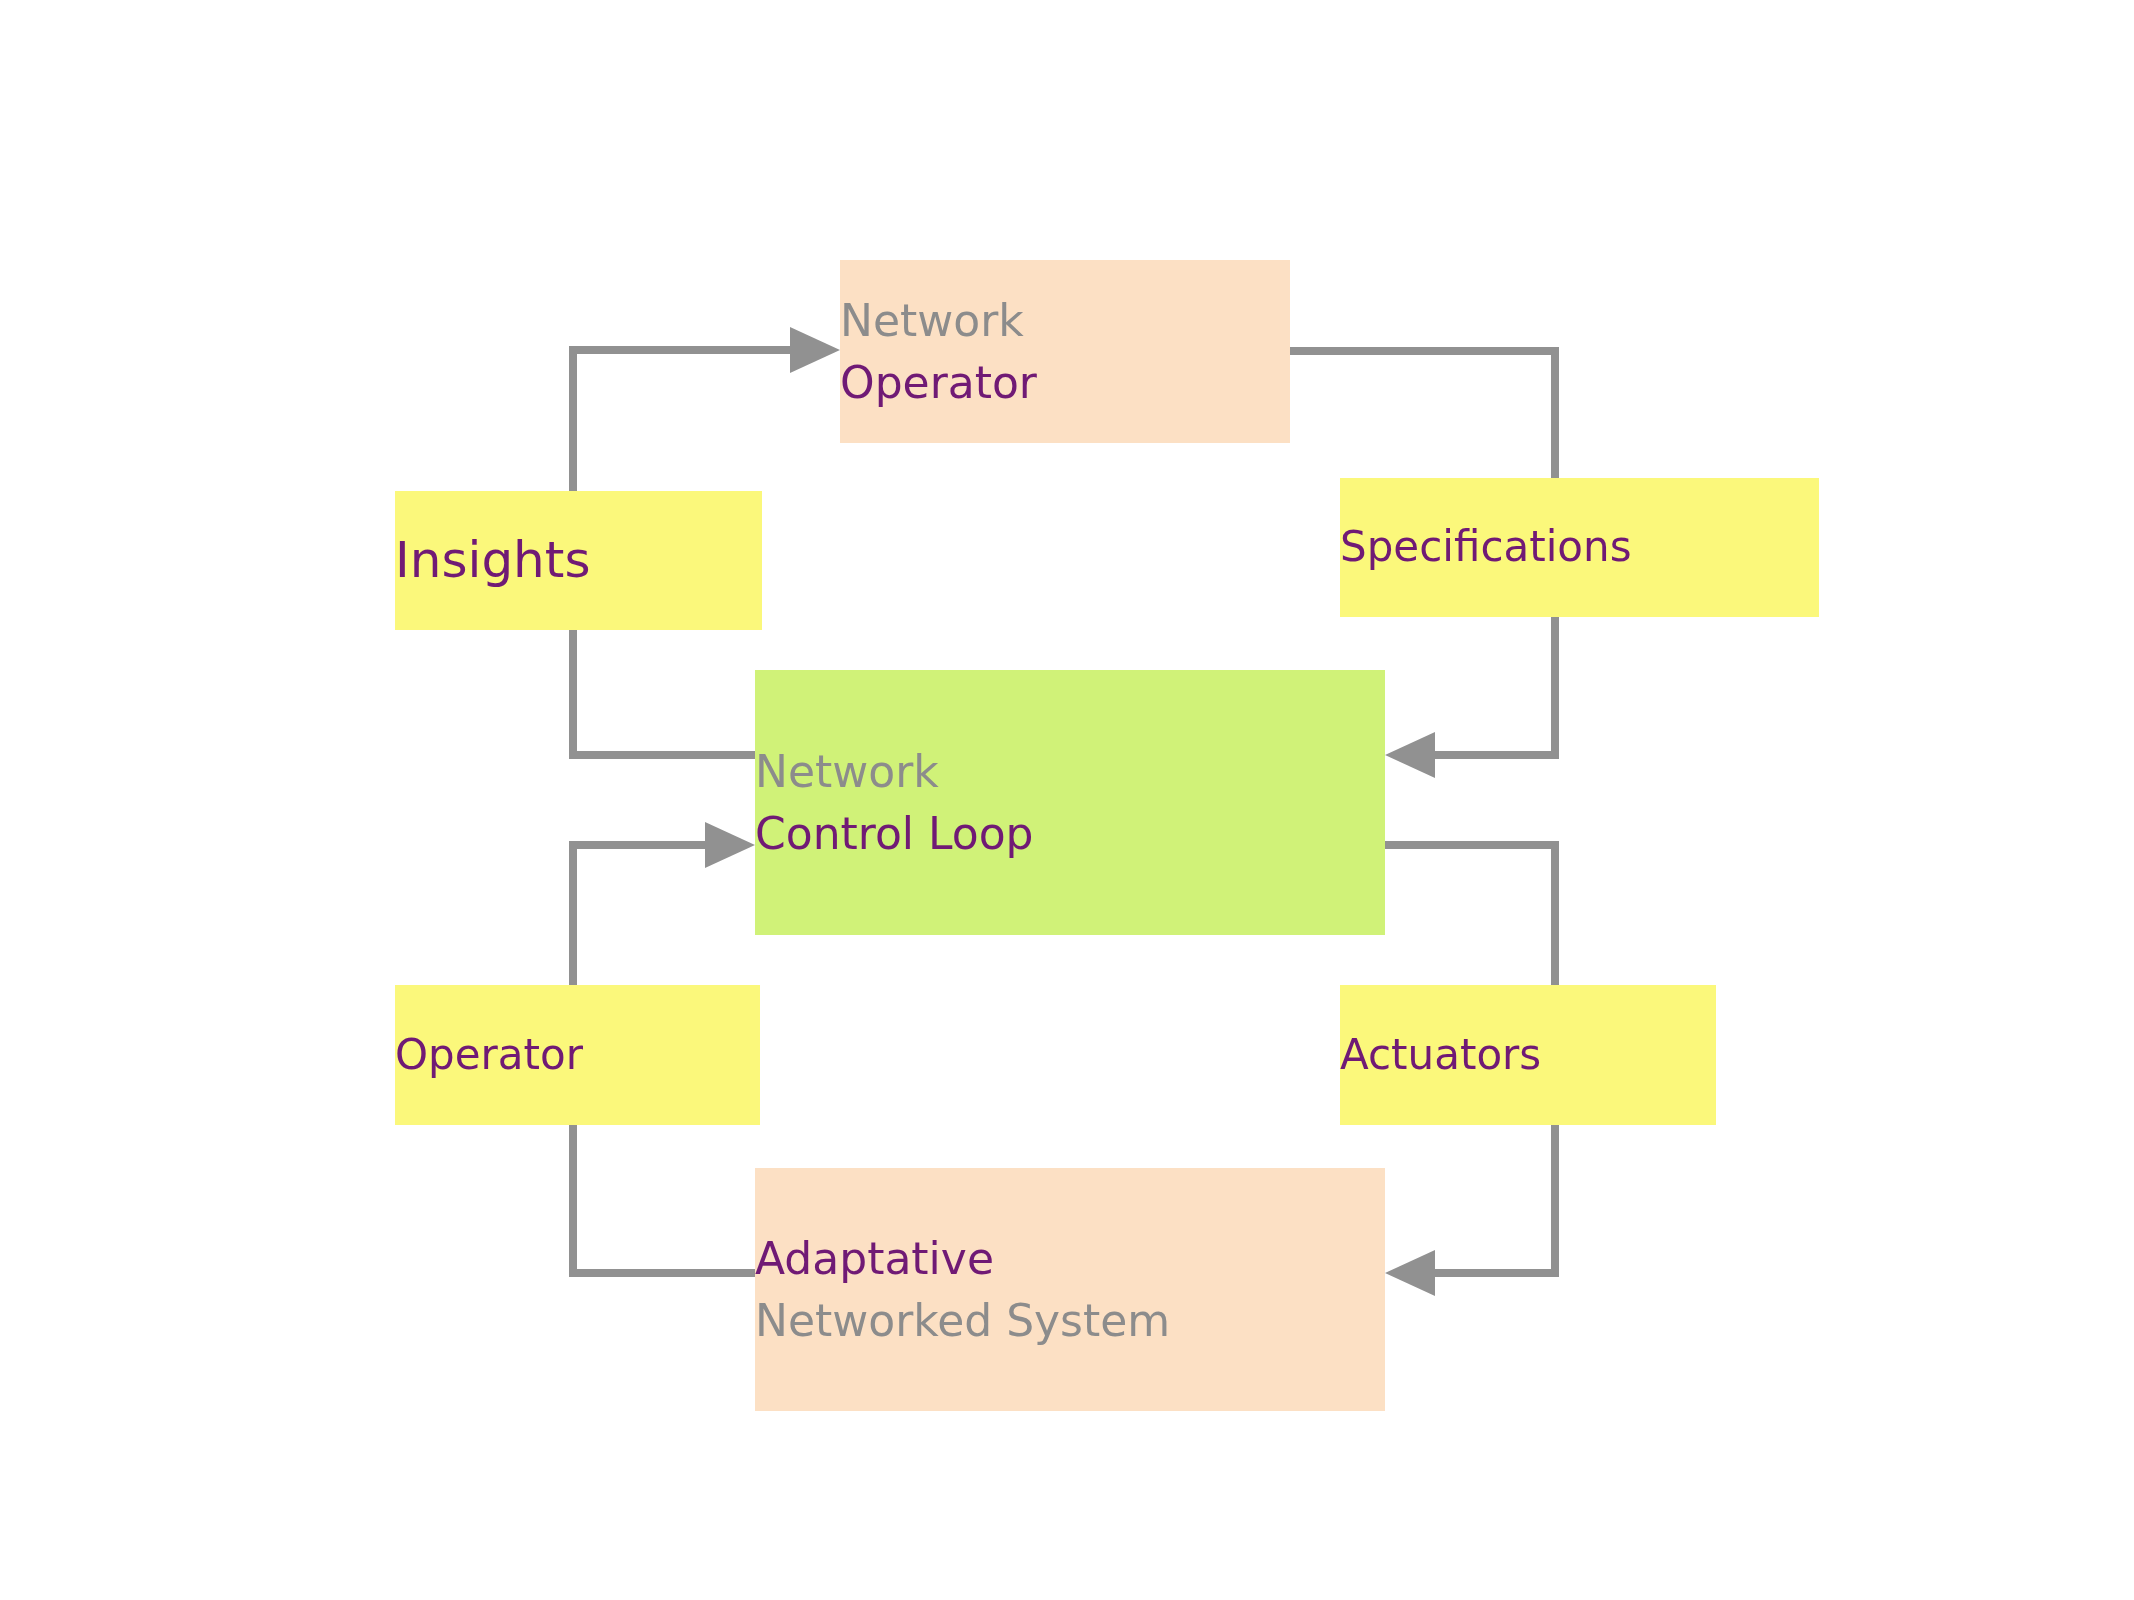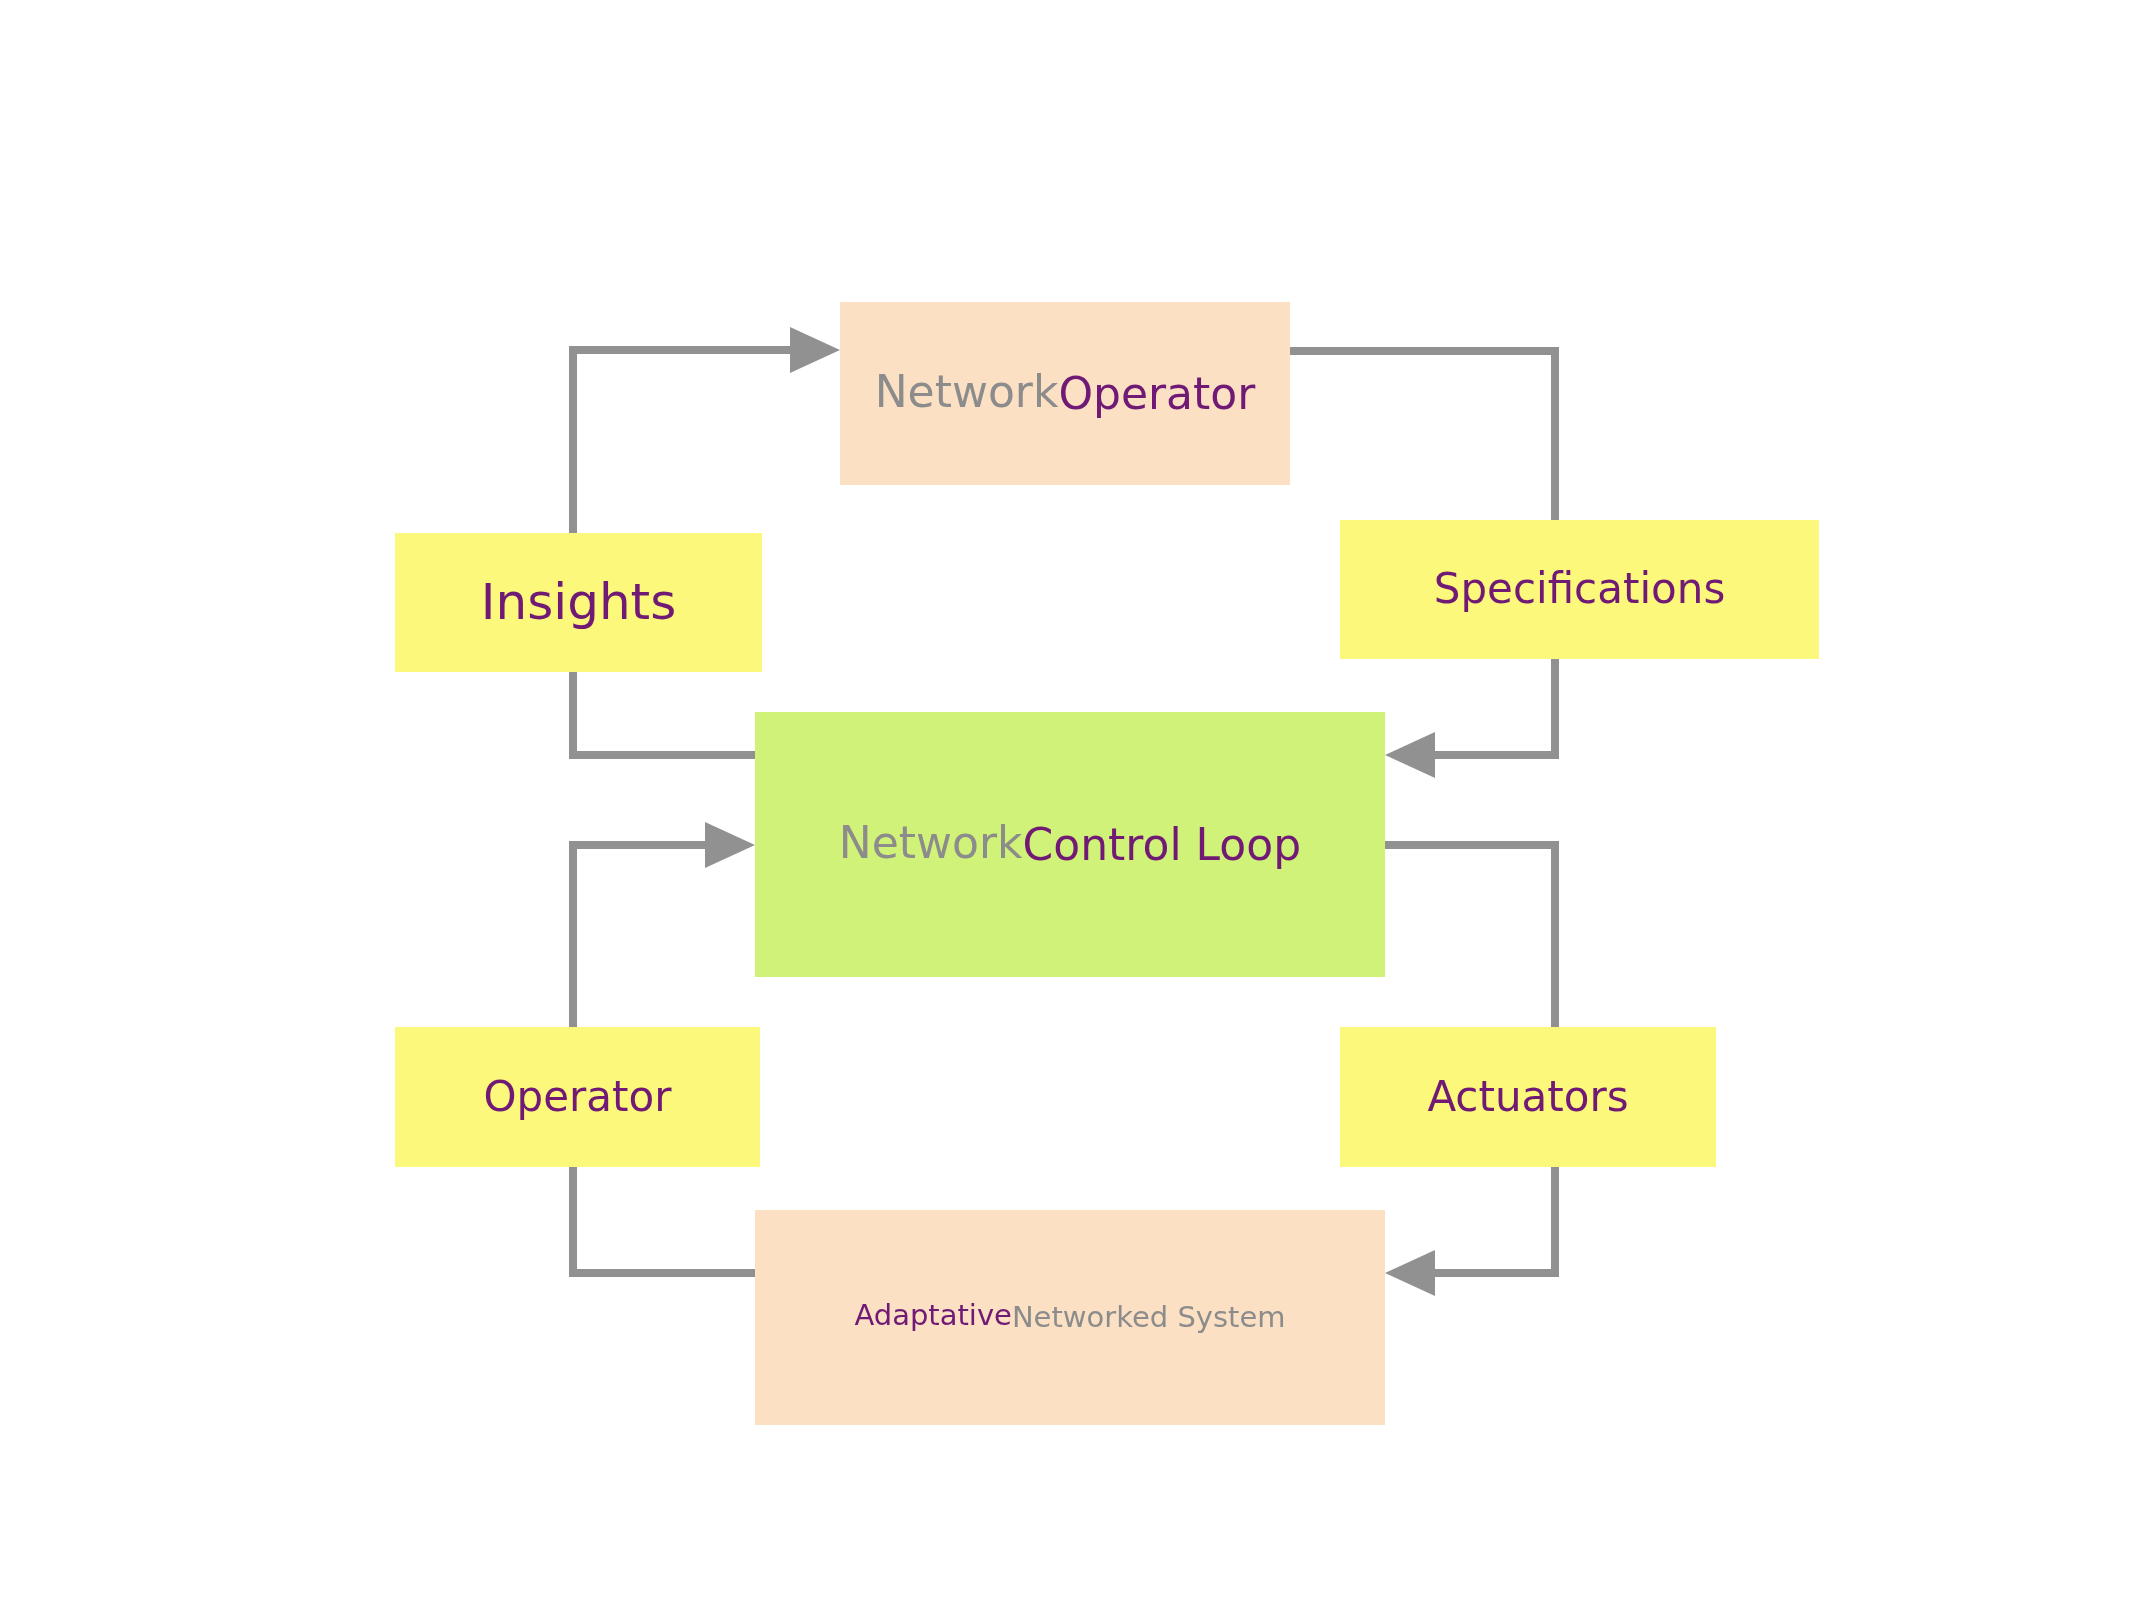--- a/index.html
+++ b/index.html
@@ -21,40 +21,39 @@
     left: 0;
     top: 0;
     width: 2134px;
     height: 1600px;
     pointer-events: none;
   }
   .node {
     position: absolute;
     box-sizing: border-box;
     display: flex;
-    flex-direction: row;
-    align-items: center;
+    flex-direction: column;
+    align-items: flex-start;
     justify-content: center;
     text-align: center;
     line-height: 1.30;
     z-index: 5;
-    margin-top: 42px;
   }
   .node .line-primary {
     color: #701a75;
     font-weight: 400;
   }
   .node .line-secondary {
     color: #8c8c8c;
     font-weight: 400;
   }
   
   .n-operator   { left: 840px;  top: 260px;  width: 450px; height: 183px; background: #fce0c4; font-size: 44px; }
   .n-loop       { left: 755px;  top: 670px;  width: 630px; height: 265px; background: #d0f278; font-size: 44px; }
-  .n-adaptive   { left: 755px;  top: 1168px; width: 630px; height: 215px; background: #fce0c4; font-size: 29px; }
+  .n-adaptive   { left: 755px;  top: 1168px; width: 630px; height: 243px; background: #fce0c4; font-size: 44px; }
   .n-insights   { left: 395px;  top: 491px;  width: 367px; height: 139px; background: #fbf87b; font-size: 50px; }
   .n-specs      { left: 1340px; top: 478px;  width: 479px; height: 139px; background: #fbf87b; font-size: 42px; }
   .n-sensors    { left: 395px;  top: 985px;  width: 365px; height: 140px; background: #fbf87b; font-size: 42px; }
   .n-actuators  { left: 1340px; top: 985px;  width: 376px; height: 140px; background: #fbf87b; font-size: 42px; }
 
   .n-operator  .line-secondary { margin-bottom: 4px; }
   .n-loop      .line-secondary { margin-bottom: 4px; }
   .n-adaptive  .line-primary   { margin-bottom: 4px; }
 </style>
 </head>

